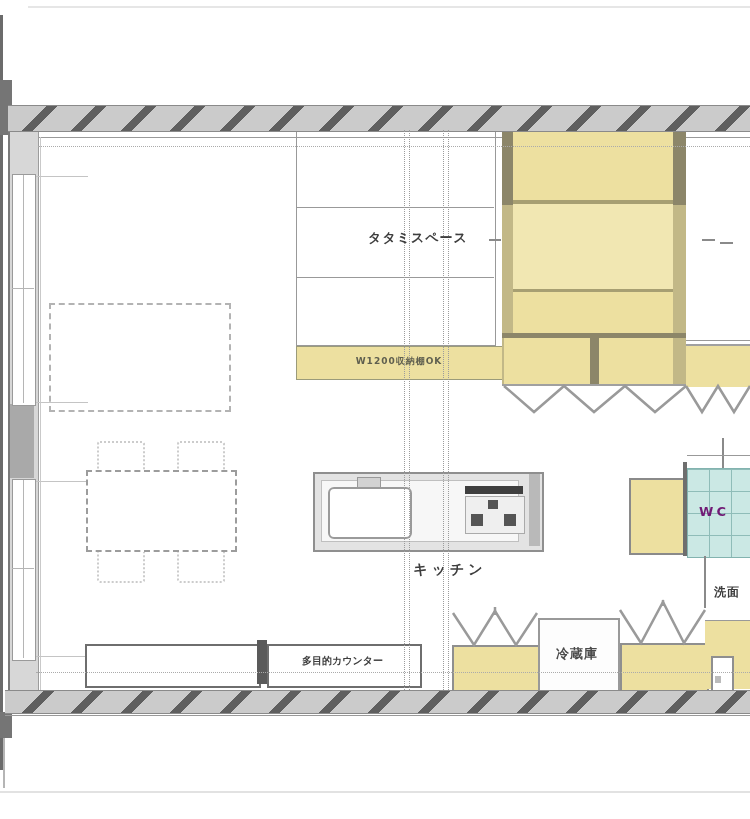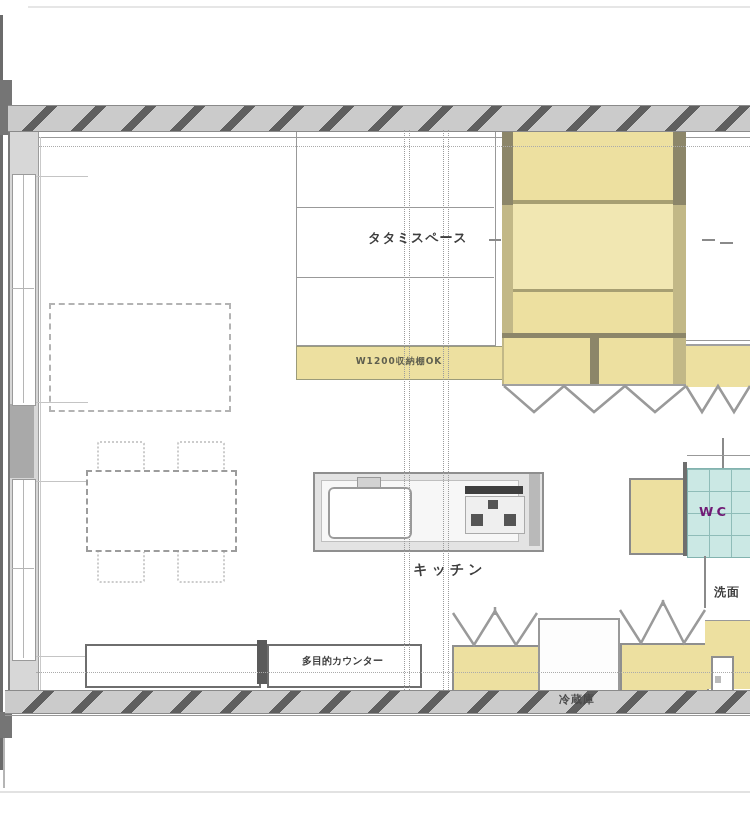--- a/index.html
+++ b/index.html
@@ -137,21 +137,21 @@
 
   <div class="abs" style="left:704px;top:556px;width:2px;height:52px;background:#8a8a8a;"></div>
   <div class="lbl" style="left:714px;top:584px;width:48px;height:16px;font-size:12px;letter-spacing:1px;justify-content:flex-start;">洗面</div>
 
   <svg class="zig" style="left:453px;top:607px;" width="84" height="38" viewBox="0 0 84 38">
       <polyline points="0,6 21,38 42,4 63,38 84,6"></polyline>
       <path d="M42,0 V8"></path>
     </svg>
   <div class="abs yellow" style="left:452px;top:645px;width:84px;height:44px;border:2px solid #8f8f8f;"></div>
   <div class="abs" style="left:538px;top:618px;width:78px;height:72px;background:#fdfdfd;border:2px solid #999;"></div>
-  <div class="lbl" style="left:545px;top:647px;width:64px;height:14px;font-size:11px;letter-spacing:1px;color:#4a4a4a;margin-top:45px;">冷蔵庫</div>
+  <div class="lbl" style="left:545px;top:647px;width:64px;height:14px;font-size:13px;letter-spacing:1px;color:#4a4a4a;">冷蔵庫</div>
   <svg class="zig" style="left:620px;top:600px;" width="85" height="43" viewBox="0 0 85 43">
       <polyline points="0,10 21,43 43,2 64,43 85,10"></polyline>
       <path d="M43,0 V6"></path>
     </svg>
   <div class="abs yellow" style="left:620px;top:643px;width:85px;height:46px;border:2px solid #8f8f8f;"></div>
   <div class="abs yellow" style="left:705px;top:620px;width:45px;height:68px;border-top:1px solid #999;"></div>
   <div class="abs" style="left:711px;top:656px;width:19px;height:32px;background:#ffffff;border:2px solid #8f8f8f;"></div>
   <div class="abs" style="left:715px;top:676px;width:6px;height:7px;background:#bbbbbb;"></div>
 
   <div class="abs" style="left:85px;top:644px;width:172px;height:40px;background:#ffffff;border:2px solid #6e6e6e;"></div>

